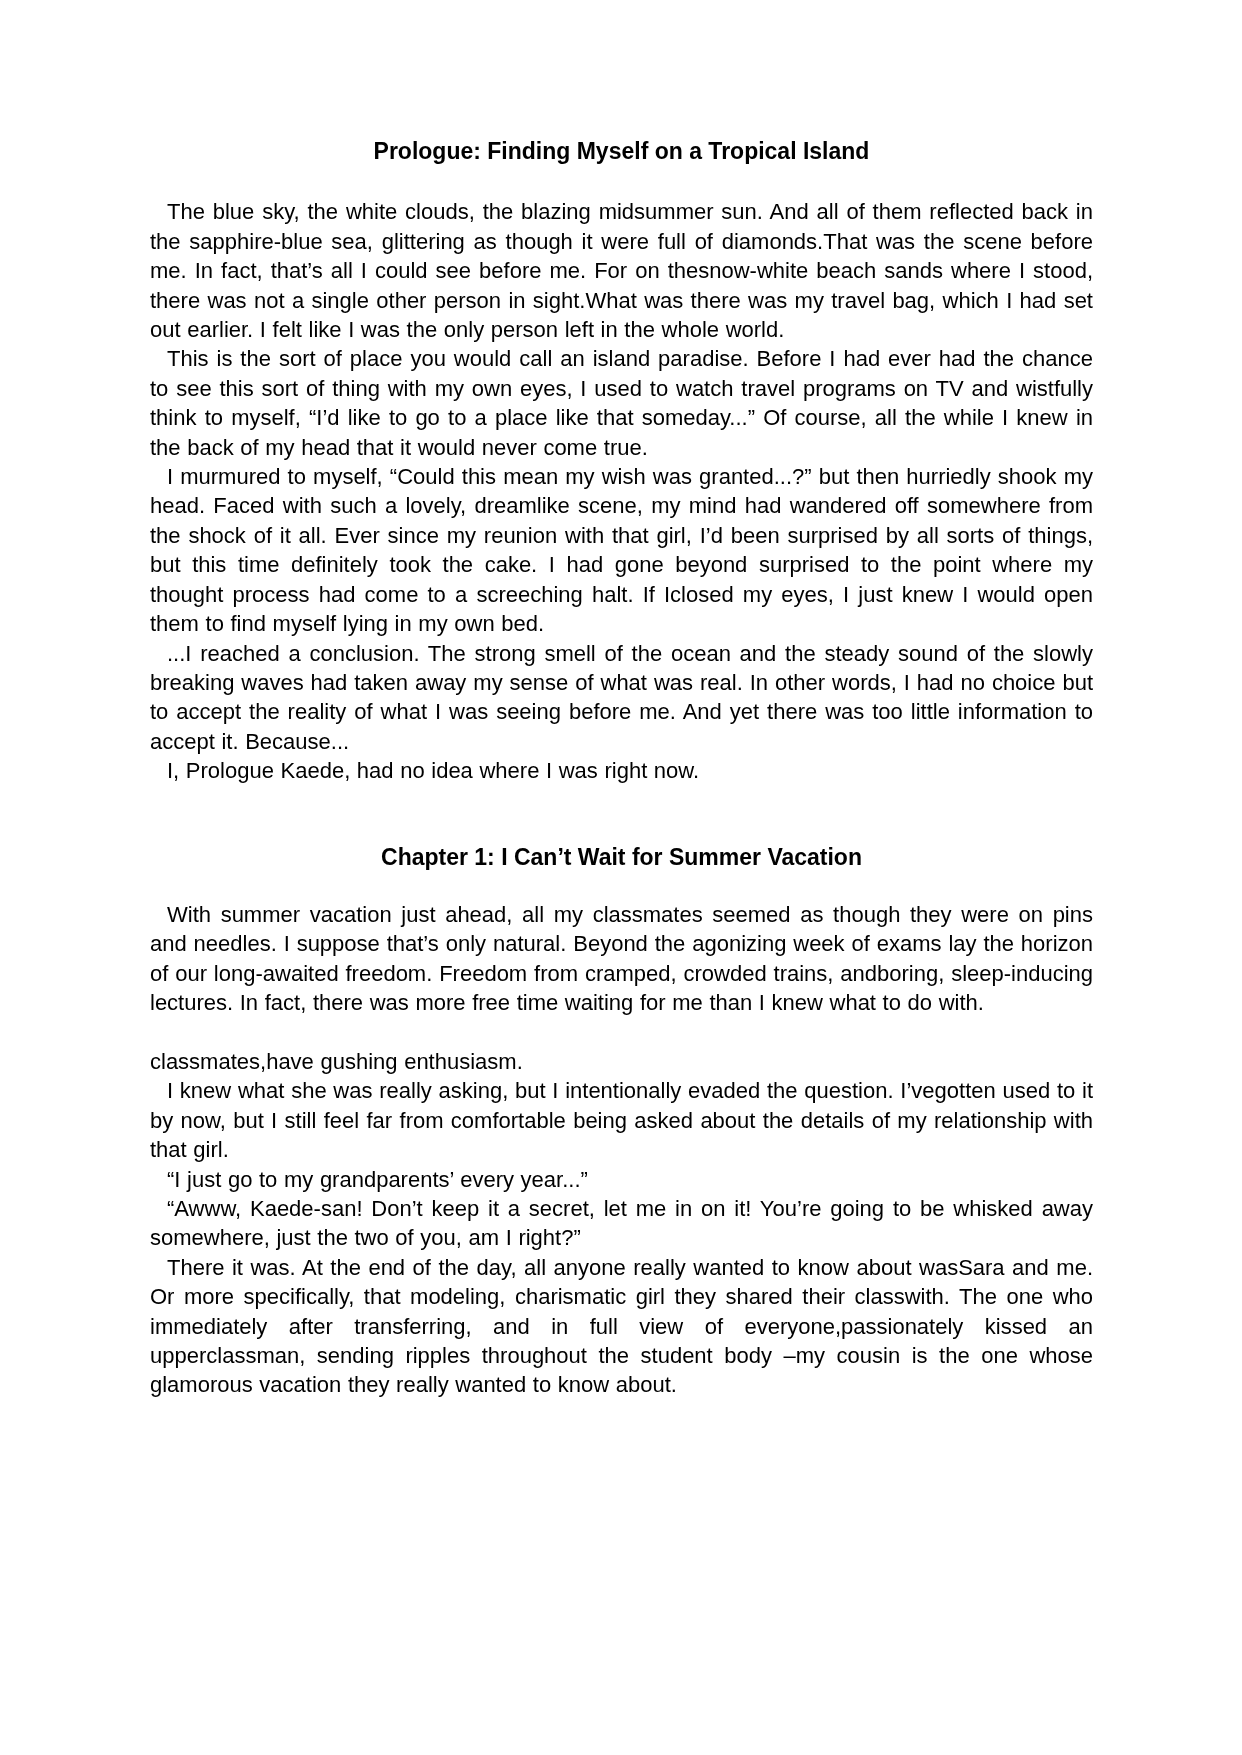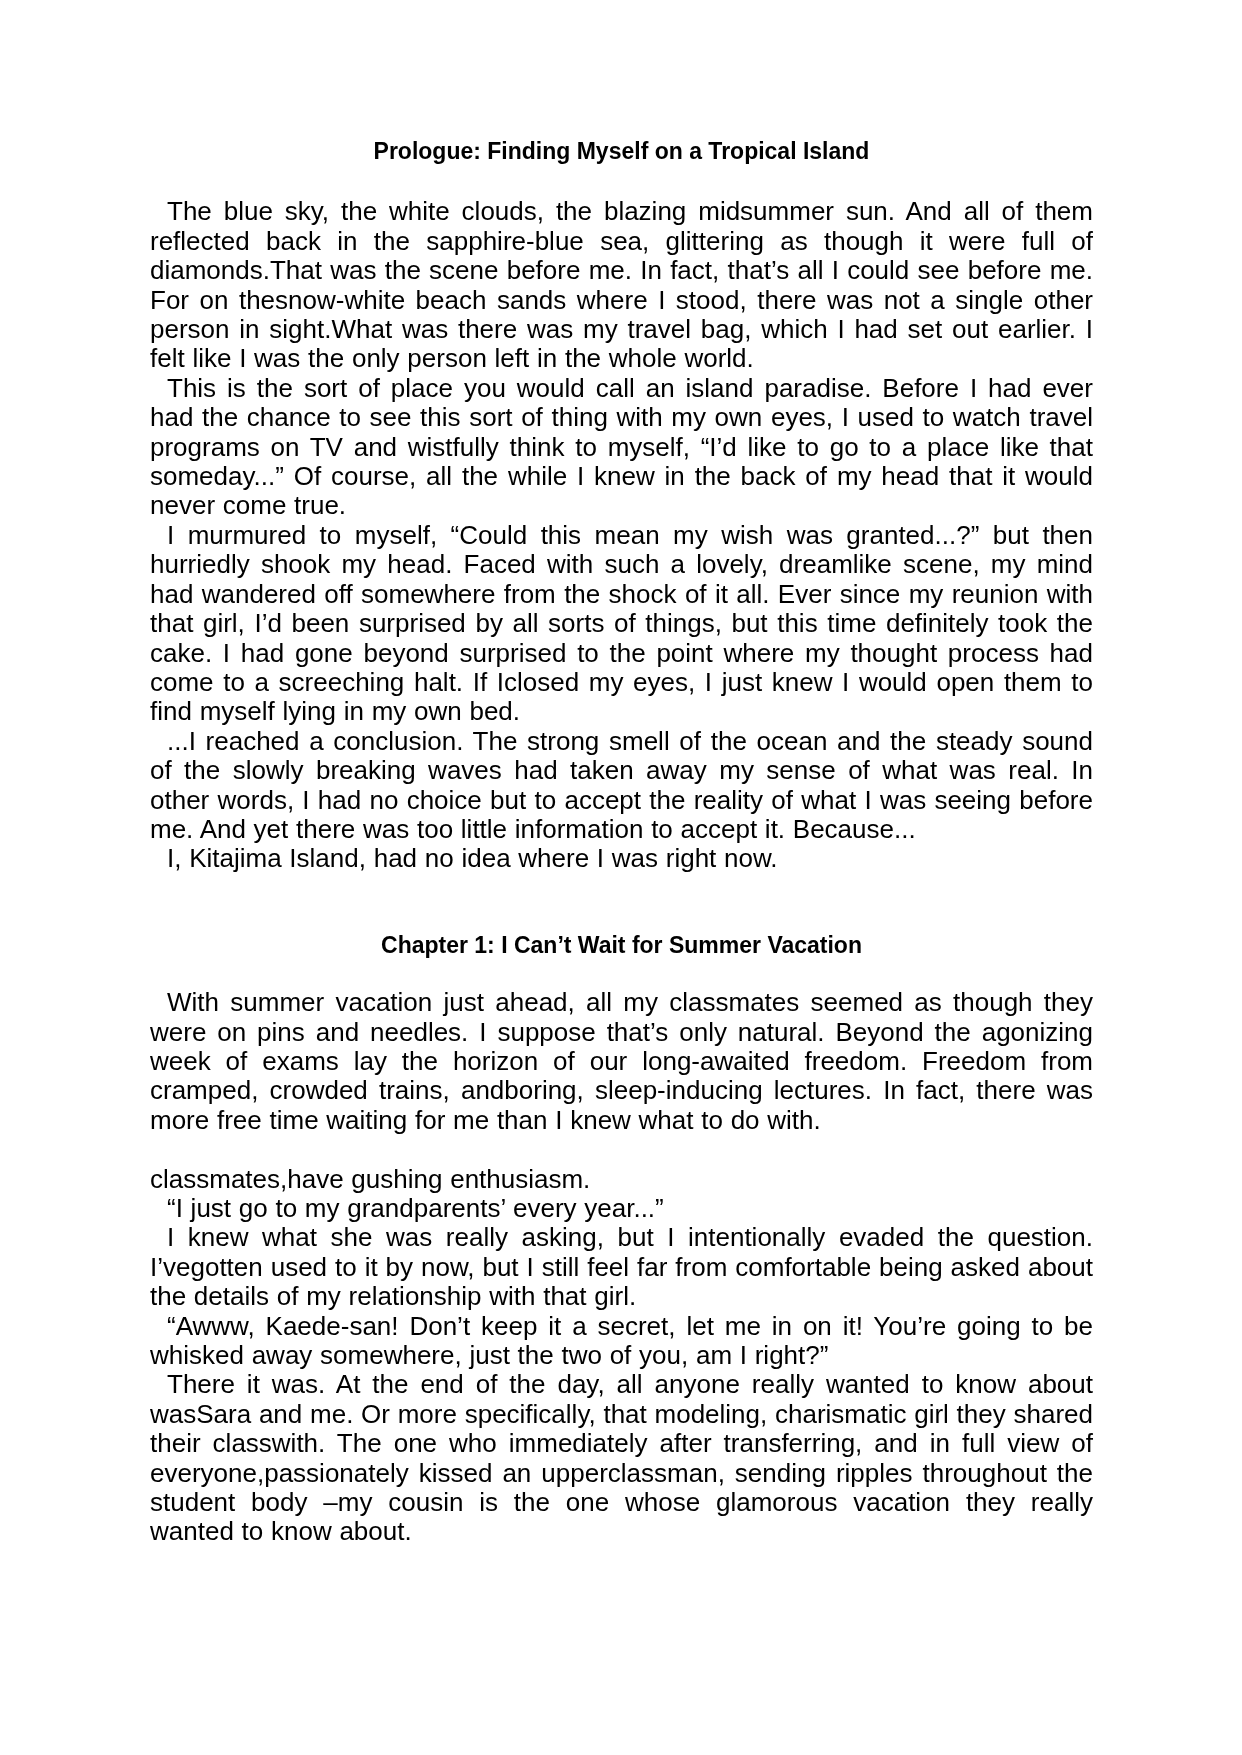--- a/index.html
+++ b/index.html
@@ -26,51 +26,51 @@
     text-align: center;
     line-height: 29.4px;
     margin: 0 0 31px 0;
   }
   .section-title.chapter {
     margin-top: 57px;
     margin-bottom: 28px;
   }
   .para {
     margin: 0;
-    font-size: 26px;
+    font-size: 22px;
     line-height: 29.4px;
     text-align: justify;
     text-indent: 17px;
     word-spacing: 0.5px;
   }
 </style>
 </head>
 <body>
 
 <main class="page">
 
   <section>
     <h1 class="section-title">Prologue: Finding Myself on a Tropical Island</h1>
 
     <p class="para">The blue sky, the white clouds, the blazing midsummer sun. And all of them reflected back in the sapphire-blue sea, glittering as though it were full of diamonds.That was the scene before me. In fact, that’s all I could see before me. For on thesnow-white beach sands where I stood, there was not a single other person in sight.What was there was my travel bag, which I had set out earlier. I felt like I was the only person left in the whole world.</p>
     <p class="para">This is the sort of place you would call an island paradise. Before I had ever had the chance to see this sort of thing with my own eyes, I used to watch travel programs on TV and wistfully think to myself, “I’d like to go to a place like that someday...” Of course, all the while I knew in the back of my head that it would never come true.</p>
     <p class="para">I murmured to myself, “Could this mean my wish was granted...?” but then hurriedly shook my head. Faced with such a lovely, dreamlike scene, my mind had wandered off somewhere from the shock of it all. Ever since my reunion with that girl, I’d been surprised by all sorts of things, but this time definitely took the cake. I had gone beyond surprised to the point where my thought process had come to a screeching halt. If Iclosed my eyes, I just knew I would open them to find myself lying in my own bed.</p>
     <p class="para">...I reached a conclusion. The strong smell of the ocean and the steady sound of the slowly breaking waves had taken away my sense of what was real. In other words, I had no choice but to accept the reality of what I was seeing before me. And yet there was too little information to accept it. Because...</p>
-    <p class="para">I, Kitajima Island, had no idea where I was right now.</p>
+    <p class="para">I, Prologue Kaede, had no idea where I was right now.</p>
   </section>
 
   <section>
     <h1 class="section-title chapter">Chapter 1: I Can’t Wait for Summer Vacation</h1>
 
     <p class="para">With summer vacation just ahead, all my classmates seemed as though they were on pins and needles. I suppose that’s only natural. Beyond the agonizing week of exams lay the horizon of our long-awaited freedom. Freedom from cramped, crowded trains, andboring, sleep-inducing lectures. In fact, there was more free time waiting for me than I knew what to do with.</p>
 
     <p class="para">
       <br>
       <span>classmates,have gushing enthusiasm.</span>
     </p>
 
+    <p class="para">I knew what she was really asking, but I intentionally evaded the question. I’vegotten used to it by now, but I still feel far from comfortable being asked about the details of my relationship with that girl.</p>
     <p class="para">“I just go to my grandparents’ every year...”</p>
-    <p class="para">I knew what she was really asking, but I intentionally evaded the question. I’vegotten used to it by now, but I still feel far from comfortable being asked about the details of my relationship with that girl.</p>
     <p class="para">“Awww, Kaede-san! Don’t keep it a secret, let me in on it! You’re going to be whisked away somewhere, just the two of you, am I right?”</p>
     <p class="para">There it was. At the end of the day, all anyone really wanted to know about wasSara and me. Or more specifically, that modeling, charismatic girl they shared their classwith. The one who immediately after transferring, and in full view of everyone,passionately kissed an upperclassman, sending ripples throughout the student body –my cousin is the one whose glamorous vacation they really wanted to know about.</p>
   </section>
 
 </main>
 
 </body></html>

